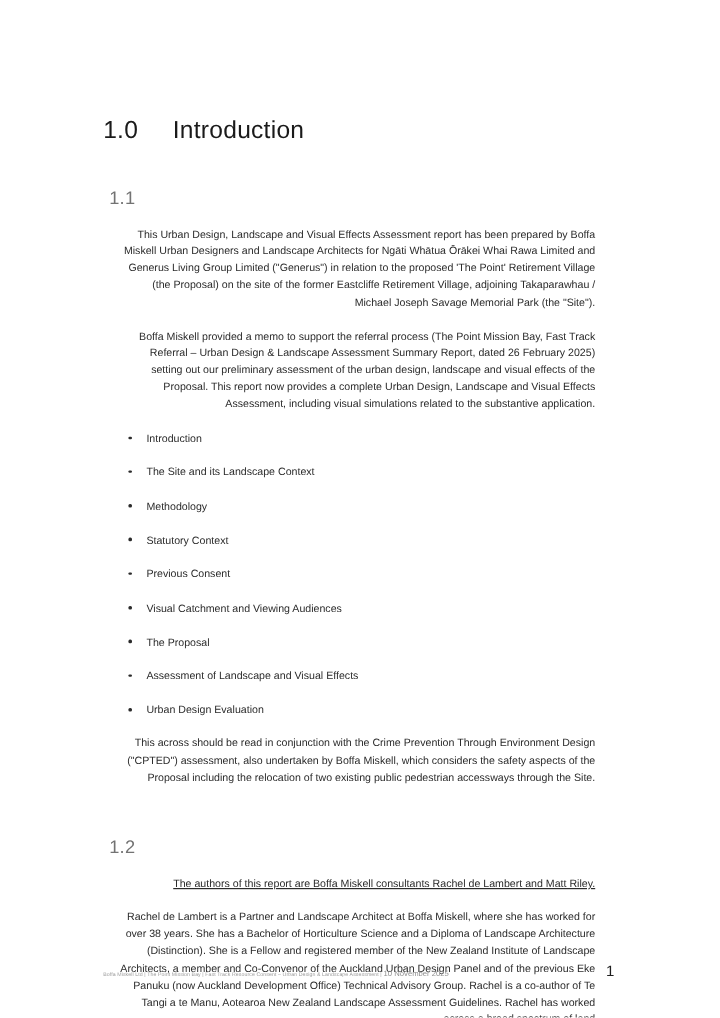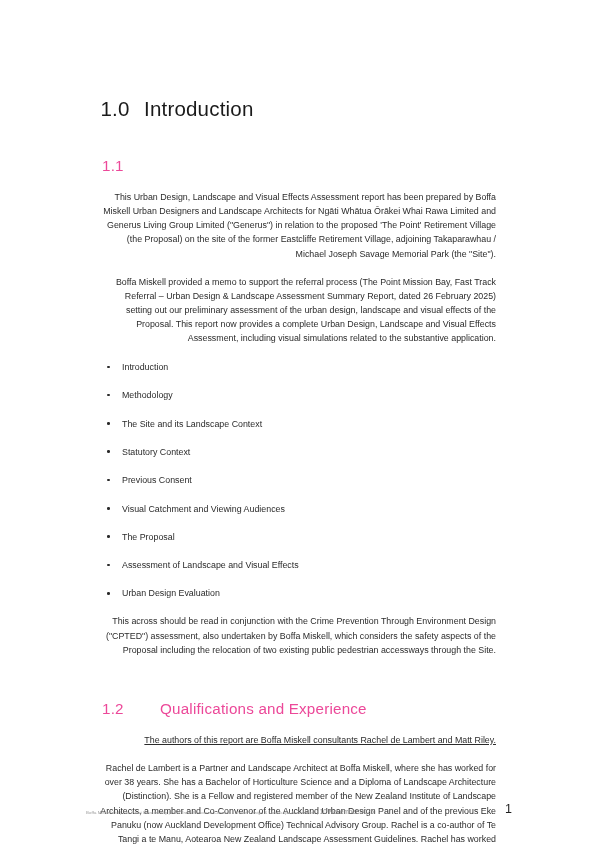--- a/index.html
+++ b/index.html
@@ -38,32 +38,31 @@
     margin: 0;
     padding-top: 97px;
     font-size: 20.5px;
     font-weight: 400;
     letter-spacing: 0.2px;
     color: #1a1a1a;
   }
   .h1 .num {
     width: 58px;
     flex: none;
-    text-align: center;
   }
   .h1 .txt { flex: 1; }
 
   .h2 {
     display: flex;
     align-items: baseline;
-    margin: 16px;
+    margin: 5px;
     font-size: 15.2px;
     font-weight: 400;
     letter-spacing: 0.2px;
-    color: #ec4899;
+    color: #737373;
   }
   .h2 .num {
     width: 58px;
     flex: none;
   }
   .h2 .txt { flex: 1; }
 
   .h2-first { margin-top: 36px; }
   .h2-second { margin-top: 43px; }
 
@@ -150,35 +149,34 @@
       <span class="num">1.1</span>
     </h2>
 
     <p class="body gap-first">This Urban Design, Landscape and Visual Effects Assessment report has been prepared by Boffa Miskell Urban Designers and Landscape Architects for Ngāti Whātua Ōrākei Whai Rawa Limited and Generus Living Group Limited ("Generus") in relation to the proposed 'The Point' Retirement Village (the Proposal) on the site of the former Eastcliffe Retirement Village, adjoining Takaparawhau / Michael Joseph Savage Memorial Park (the "Site").</p>
 
     <p class="body gap">Boffa Miskell provided a memo to support the referral process (The Point Mission Bay, Fast Track Referral – Urban Design &amp; Landscape Assessment Summary Report, dated 26 February 2025) setting out our preliminary assessment of the urban design, landscape and visual effects of the Proposal.  This report now provides a complete Urban Design, Landscape and Visual Effects Assessment, including visual simulations related to the substantive application.</p>
 
 
     <ul class="bullets">
       <li><span class="dot"></span><span>Introduction</span></li>
+      <li><span class="dot"></span><span>The Site and its Landscape Context</span></li>
       <li><span class="dot"></span><span>Methodology</span></li>
-      <li><span class="dot"></span><span>The Site and its Landscape Context</span></li>
       <li><span class="dot"></span><span>Statutory Context</span></li>
       <li><span class="dot"></span><span>Previous Consent</span></li>
       <li><span class="dot"></span><span>Visual Catchment and Viewing Audiences</span></li>
       <li><span class="dot"></span><span>The Proposal</span></li>
       <li><span class="dot"></span><span>Assessment of Landscape and Visual Effects</span></li>
       <li><span class="dot"></span><span>Urban Design Evaluation</span></li>
     </ul>
 
     <p class="body gap-after-list">This across should be read in conjunction with the Crime Prevention Through Environment Design ("CPTED") assessment, also undertaken by Boffa Miskell, which considers the safety aspects of the Proposal including the relocation of two existing public pedestrian accessways through the Site.</p>
 
     <h2 class="h2 h2-second">
       <span class="num">1.2</span>
-      <span class="txt">Qualifications and Experience</span>
     </h2>
 
     <p class="body gap-after-h2">The authors of this report are Boffa Miskell consultants Rachel de Lambert and Matt Riley.</p>
 
     <p class="body gap">Rachel de Lambert is a Partner and Landscape Architect at Boffa Miskell, where she has worked for over 38 years.  She has a Bachelor of Horticulture Science and a Diploma of Landscape Architecture (Distinction).  She is a Fellow and registered member of the New Zealand Institute of Landscape Architects, a member and Co-Convenor of the Auckland Urban Design Panel and of the previous Eke Panuku (now Auckland Development Office) Technical Advisory Group.  Rachel is a co-author of Te Tangi a te Manu, Aotearoa New Zealand Landscape Assessment Guidelines.  Rachel has worked across a broad spectrum of land</p>
 
   </div>
 
   <div class="footer">
     <span class="footer-text">Boffa Miskell Ltd | The Point Mission Bay | Fast Track Resource Consent – Urban Design &amp; Landscape Assessment |</span>

